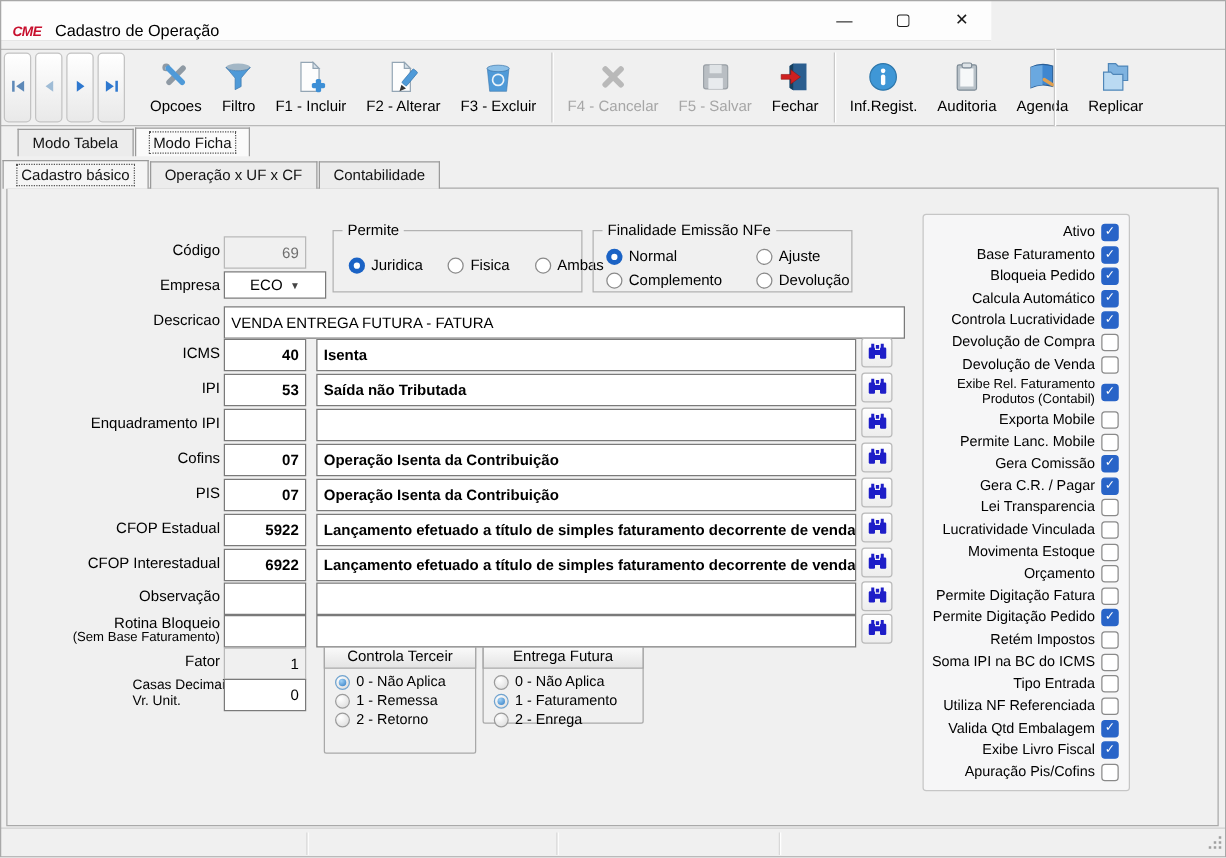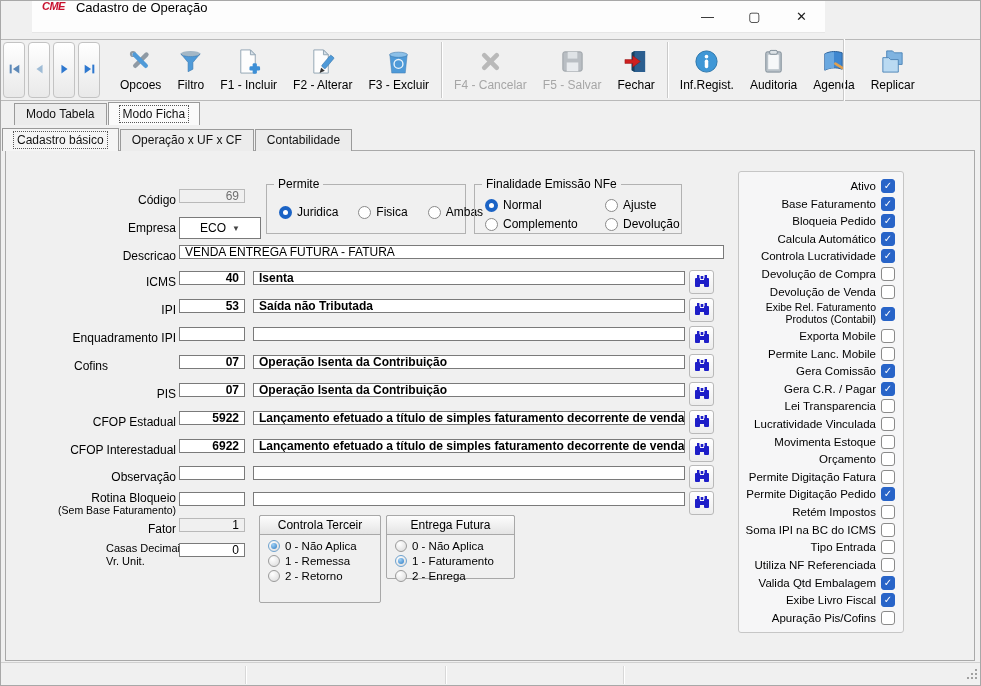--- a/index.html
+++ b/index.html
@@ -7,21 +7,21 @@
     width:981px;height:686px;position:relative;overflow:hidden;
     background:#f0f0f0;
     font-family:"Liberation Sans","DejaVu Sans",sans-serif;
     font-size:12px;color:#000;
     -webkit-font-smoothing:antialiased;
   }
   .frame{position:absolute;inset:0;border:1px solid #a8a8a8;box-sizing:border-box;pointer-events:none;z-index:99;}
 
   
   .titlebar{position:absolute;top:0;left:0;width:793px;height:33px;background:#fdfdfd;
-    border-bottom:1px solid #e6e6e6;display:flex;align-items:flex-start;box-sizing:border-box;margin-left:32px;}
+    border-bottom:1px solid #e6e6e6;display:flex;align-items:flex-end;box-sizing:border-box;}
   .logo{margin-left:10px;font-weight:900;font-style:italic;font-size:11px;color:#c8102e;letter-spacing:-0.5px;}
   .title{margin-left:11px;font-size:13px;}
   .winbtns{margin-left:auto;display:flex;height:100%;}
   .winbtn{width:47px;height:100%;display:flex;align-items:center;justify-content:center;font-size:13px;color:#1a1a1a;}
 
   
   .toolbar{position:absolute;top:39px;left:0;width:981px;height:62px;background:#f0f0f0;
     border-top:1px solid #b9b9b9;border-bottom:1px solid #b9b9b9;box-sizing:border-box;
     display:flex;align-items:center;}
   .bandend{position:absolute;left:843px;top:39px;height:62px;width:1px;background:#c9c9c9;box-shadow:1px 0 0 #fff;}
@@ -44,21 +44,21 @@
     margin-right:1px;position:relative;top:1px;color:#111;}
   .tab.active{background:#fafafa;padding-top:4px;z-index:4;}
   .tabs-page .tab.active{background:#f5f5f5;}
   .tab.active .focusbox{outline:1px dotted #555;padding:1px 3px;}
 
   
   .main{position:absolute;top:150px;left:5px;width:970px;height:511px;border:1px solid #a9a9a9;
     background:#f0f0f0;box-sizing:border-box;}
   .flabel{position:absolute;left:0;width:170px;text-align:right;white-space:nowrap;}
   .flabel .l2{font-size:10.5px;line-height:1.05;}
-  .tf{position:absolute;height:14px;box-sizing:border-box;border:1px solid #7a7a7a;background:#fff;
+  .tf{position:absolute;height:26px;box-sizing:border-box;border:1px solid #7a7a7a;background:#fff;
     display:flex;align-items:center;padding:0 5px;white-space:nowrap;overflow:hidden;}
   .tf.num{justify-content:flex-end;font-weight:bold;}
   .tf.bold{font-weight:bold;}
   .tf.ro{background:#f0f0f0;border-color:#b9b9b9;}
   .tf.gray{color:#6f6f6f;font-weight:normal;}
   .combo{position:absolute;height:22px;box-sizing:border-box;border:1px solid #7a7a7a;background:#fff;
     display:flex;align-items:center;padding:0 4px;justify-content:center;}
   .combo .arr{font-size:8px;color:#444;margin-left:6px;}
   .lkp{position:absolute;width:25px;height:24px;border:1px solid #b9b9b9;border-radius:3px;box-sizing:border-box;
     background:linear-gradient(#ffffff,#ededed);display:flex;align-items:center;justify-content:center;}
@@ -516,21 +516,21 @@
     <div class="lkp" style="left: 683px; top: 175px;">
       <span><svg viewBox="0 0 16 16" fill="#1e1ec8">
           <rect x="1" y="5" width="5" height="9" rx="1"></rect>
           <rect x="10" y="5" width="5" height="9" rx="1"></rect>
           <rect x="5.5" y="7" width="5" height="4"></rect>
           <rect x="3" y="2" width="2.4" height="4"></rect>
           <rect x="10.6" y="2" width="2.4" height="4"></rect>
           <rect x="6.7" y="3" width="2.6" height="3"></rect>
         </svg></span>
     </div>
-    <div class="flabel" style="top: 208px; text-align: center;">Cofins</div>
+    <div class="flabel" style="top: 208px;">Cofins</div>
     <div class="tf num" style="left: 173px; top: 204px; width: 66px;">07</div>
     <div class="tf bold" style="left: 247px; top: 204px; width: 432px;">Operação Isenta da Contribuição</div>
     <div class="lkp" style="left: 683px; top: 203px;">
       <span><svg viewBox="0 0 16 16" fill="#1e1ec8">
           <rect x="1" y="5" width="5" height="9" rx="1"></rect>
           <rect x="10" y="5" width="5" height="9" rx="1"></rect>
           <rect x="5.5" y="7" width="5" height="4"></rect>
           <rect x="3" y="2" width="2.4" height="4"></rect>
           <rect x="10.6" y="2" width="2.4" height="4"></rect>
           <rect x="6.7" y="3" width="2.6" height="3"></rect>

